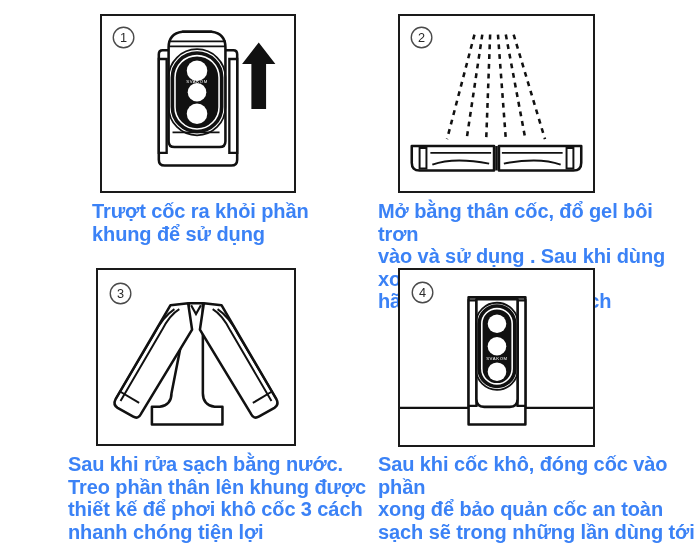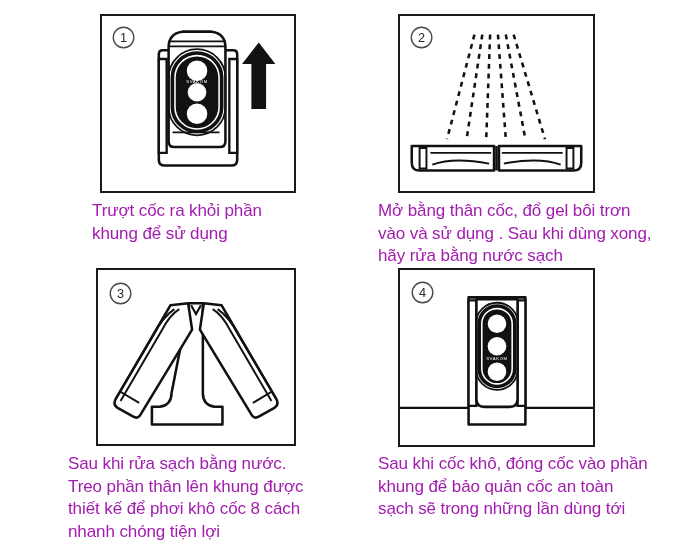--- a/index.html
+++ b/index.html
@@ -31,23 +31,23 @@
     box-sizing: border-box;
   }
   .illus {
     position: absolute;
     left: 0; top: 0;
     width: 100%;
     height: 100%;
   }
   .caption {
     position: absolute;
-    color: #a21caf;
-    font-weight: normal;
-    font-size: 17px;
+    color: #3b82f6;
+    font-weight: bold;
+    font-size: 20px;
     line-height: 22.5px;
     letter-spacing: -0.1px;
     white-space: pre-line;
     font-family: "Liberation Sans", "DejaVu Sans", sans-serif;
   }
   
   #panel-1 { left: 100px; top: 14px;  width: 196px; height: 179px; }
   #panel-2 { left: 398px; top: 14px;  width: 197px; height: 179px; }
   #panel-3 { left: 96px;  top: 268px; width: 200px; height: 178px; }
   #panel-4 { left: 398px; top: 268px; width: 197px; height: 179px; }
@@ -183,21 +183,21 @@
       </g>
 
       <g fill="none" stroke="#111111" stroke-width="2.2">
         <path d="M95 36 l5 9 5 -9"></path>
       </g>
     </svg>
   </div>
 
   <div class="caption" id="caption-3">Sau khi rửa sạch bằng nước.
 Treo phần thân lên khung được
-thiết kế để phơi khô cốc 8 cách
+thiết kế để phơi khô cốc 3 cách
 nhanh chóng tiện lợi</div>
 
   <div class="panel frame-box" id="panel-4">
     <svg class="illus" viewBox="0 0 197 179" preserveAspectRatio="none">
       <g>
         <circle cx="23" cy="23" r="10.5" fill="#ffffff" stroke="#4a4a4a" stroke-width="1.4"></circle>
         <text x="23" y="28" text-anchor="middle" font-family="Liberation Sans, sans-serif" font-size="13" fill="#2a2a2a">4</text>
       </g>
 
       <g stroke="#111111" stroke-width="2.4">
@@ -224,16 +224,16 @@
       <g fill="#ffffff">
         <circle cx="99" cy="55" r="9.5"></circle>
         <circle cx="99" cy="78" r="9.5"></circle>
         <circle cx="99" cy="104" r="9.5"></circle>
       </g>
       <text x="99" y="92" text-anchor="middle" font-family="Liberation Sans, sans-serif" font-size="4.4" letter-spacing="0.6" fill="#ffffff">SVAKOM</text>
     </svg>
   </div>
 
   <div class="caption" id="caption-4">Sau khi cốc khô, đóng cốc vào phần
-khung để bảo quản cốc an toàn
+xong để bảo quản cốc an toàn
 sạch sẽ trong những lần dùng tới</div>
 
 </div>
 
 </body></html>

